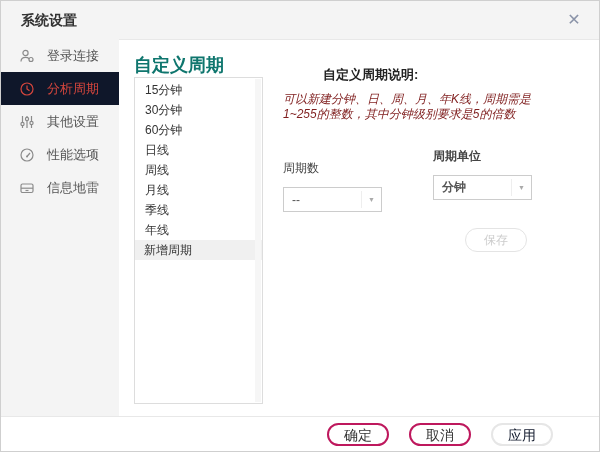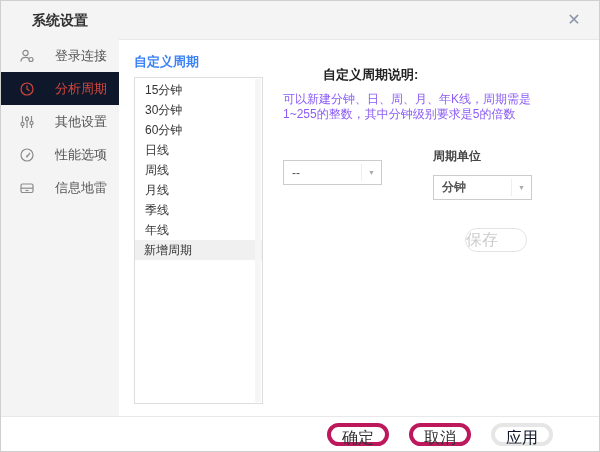--- a/index.html
+++ b/index.html
@@ -15,50 +15,50 @@
     width: 600px; height: 452px;
     background: #fff;
     border: 1px solid #cfcfcf;
   }
   
   .titlebar {
     position: absolute; left: 0; top: 0; width: 100%; height: 38px;
     background: #f4f4f4;
   }
   .titlebar .title {
-    position: absolute; left: 31px; top: 0; line-height: 38px;
+    position: absolute; left: 20px; top: 0; line-height: 38px;
     font-size: 14px; font-weight: bold; color: #333;
   }
   .close-btn {
     position: absolute; right: 14px; top: 8px;
     width: 22px; height: 22px; line-height: 22px; text-align: center;
     font-size: 16px; color: #8a93a8; cursor: pointer; user-select: none;
   }
   
   .sidebar {
     position: absolute; left: 0; top: 38px; width: 118px; height: 379px;
     background: #f4f4f4;
   }
   .side-item {
     display: flex; align-items: center;
-    height: 33px; padding-left: 18px; gap: 20px;
+    height: 33px; padding-left: 18px; gap: 12px;
     font-size: 13px; color: #555; cursor: pointer;
   }
   .side-item .icn { width: 16px; height: 16px; flex: 0 0 16px; color: #8b8b8b; }
   .side-item .icn svg { display: block; width: 16px; height: 16px; }
   .side-item.active { background: #0f172a; color: #d5463d; }
   .side-item.active .icn { color: #d5463d; }
   
   .content {
     position: absolute; left: 118px; top: 38px; right: 0; bottom: 35px;
     background: #fff; border-top: 1px solid #e8e8e8;
   }
   .panel-title {
     position: absolute; left: 15px; top: 13px;
-    font-size: 13px; font-weight: bold; color: #3b82f6;
+    font-size: 18px; font-weight: bold; color: #0f766e;
   }
   .period-list {
     position: absolute; left: 15px; top: 37px;
     width: 129px; height: 327px;
     border: 1px solid #ddd; background: #fff;
     padding-top: 2px;
     overflow: hidden;
   }
   .scroll-track {
     position: absolute; top: 1px; right: 1px; bottom: 1px; width: 6px;
@@ -69,21 +69,21 @@
     font-size: 12px; color: #333; cursor: pointer;
   }
   .period-row.selected { background: #f0f0f0; padding-left: 9px; }
   
   .detail-heading {
     position: absolute; left: 164px; top: 26px;
     font-size: 13px; font-weight: bold; color: #222; margin-left: 40px;
   }
   .detail-desc {
     position: absolute; left: 164px; top: 52px; width: 290px;
-    font-size: 12px; line-height: 15px; color: #8b5cf6;
+    font-size: 12px; line-height: 15px; color: #7f1d1d; font-style: italic;
   }
   .field { position: absolute; width: 100px; }
   .field-count { left: 164px; top: 120px; }
   .field-unit  { left: 314px; top: 108px; font-weight: bold; }
   .field-label { font-size: 12px; color: #444; margin-bottom: 10px; }
   .dropdown {
     width: 99px; height: 25px;
     border: 1px solid #ccc; background: #fff;
     display: flex; align-items: center;
     cursor: pointer; position: relative;
@@ -94,35 +94,35 @@
   }
   .dropdown .dd-caret {
     width: 20px; height: 17px; line-height: 17px;
     border-left: 1px solid #eee; text-align: center;
     font-size: 7px; color: #aaa;
   }
   .save-btn {
     position: absolute; left: 346px; top: 188px;
     width: 62px; height: 24px;
     border: 1px solid #e4e4e4; border-radius: 12px; background: #fff;
-    font-size: 16px; color: #ccc; text-align: left; line-height: 22px;
+    font-size: 12px; color: #ccc; text-align: center; line-height: 22px;
     cursor: default;
     font-family: "Liberation Sans", "DejaVu Sans", sans-serif;
   }
   
   .footer {
     position: absolute; left: 0; bottom: 0; width: 100%; height: 35px;
     background: #fff; border-top: 1px solid #e8e8e8;
     display: flex; align-items: center; justify-content: flex-end;
     gap: 20px; padding-right: 46px;
   }
   .btn {
     width: 62px; height: 23px;
-    border: 4px solid #be185d; border-radius: 12px; background: #fff;
-    font-size: 16px; color: #333; text-align: center; line-height: 21px;
+    border: 2px solid #be185d; border-radius: 12px; background: #fff;
+    font-size: 14px; color: #333; text-align: center; line-height: 21px;
     cursor: pointer;
     font-family: "Liberation Sans", "DejaVu Sans", sans-serif;
   }
   .btn.disabled { border-color: #e6e6e6; color: #0f172a; cursor: default; }
 </style>
 </head>
 <body>
 
 <div class="dialog">
 
@@ -200,20 +200,21 @@
       <div class="scroll-track"></div>
     </div>
 
     <div class="detail-heading">自定义周期说明:</div>
     <div class="detail-desc">
       <span>可以新建分钟、日、周、月、年K线，周期需是</span><br>
       <span>1~255的整数，其中分钟级别要求是5的倍数</span>
     </div>
 
     <div class="field field-count">
+      <div class="field-label">周期数</div>
       <div class="dropdown">
         <span class="dd-value">--</span>
         <span class="dd-caret">▼</span>
       </div>
     </div>
 
     <div class="field field-unit">
       <div class="field-label">周期单位</div>
       <div class="dropdown">
         <span class="dd-value">分钟</span>

